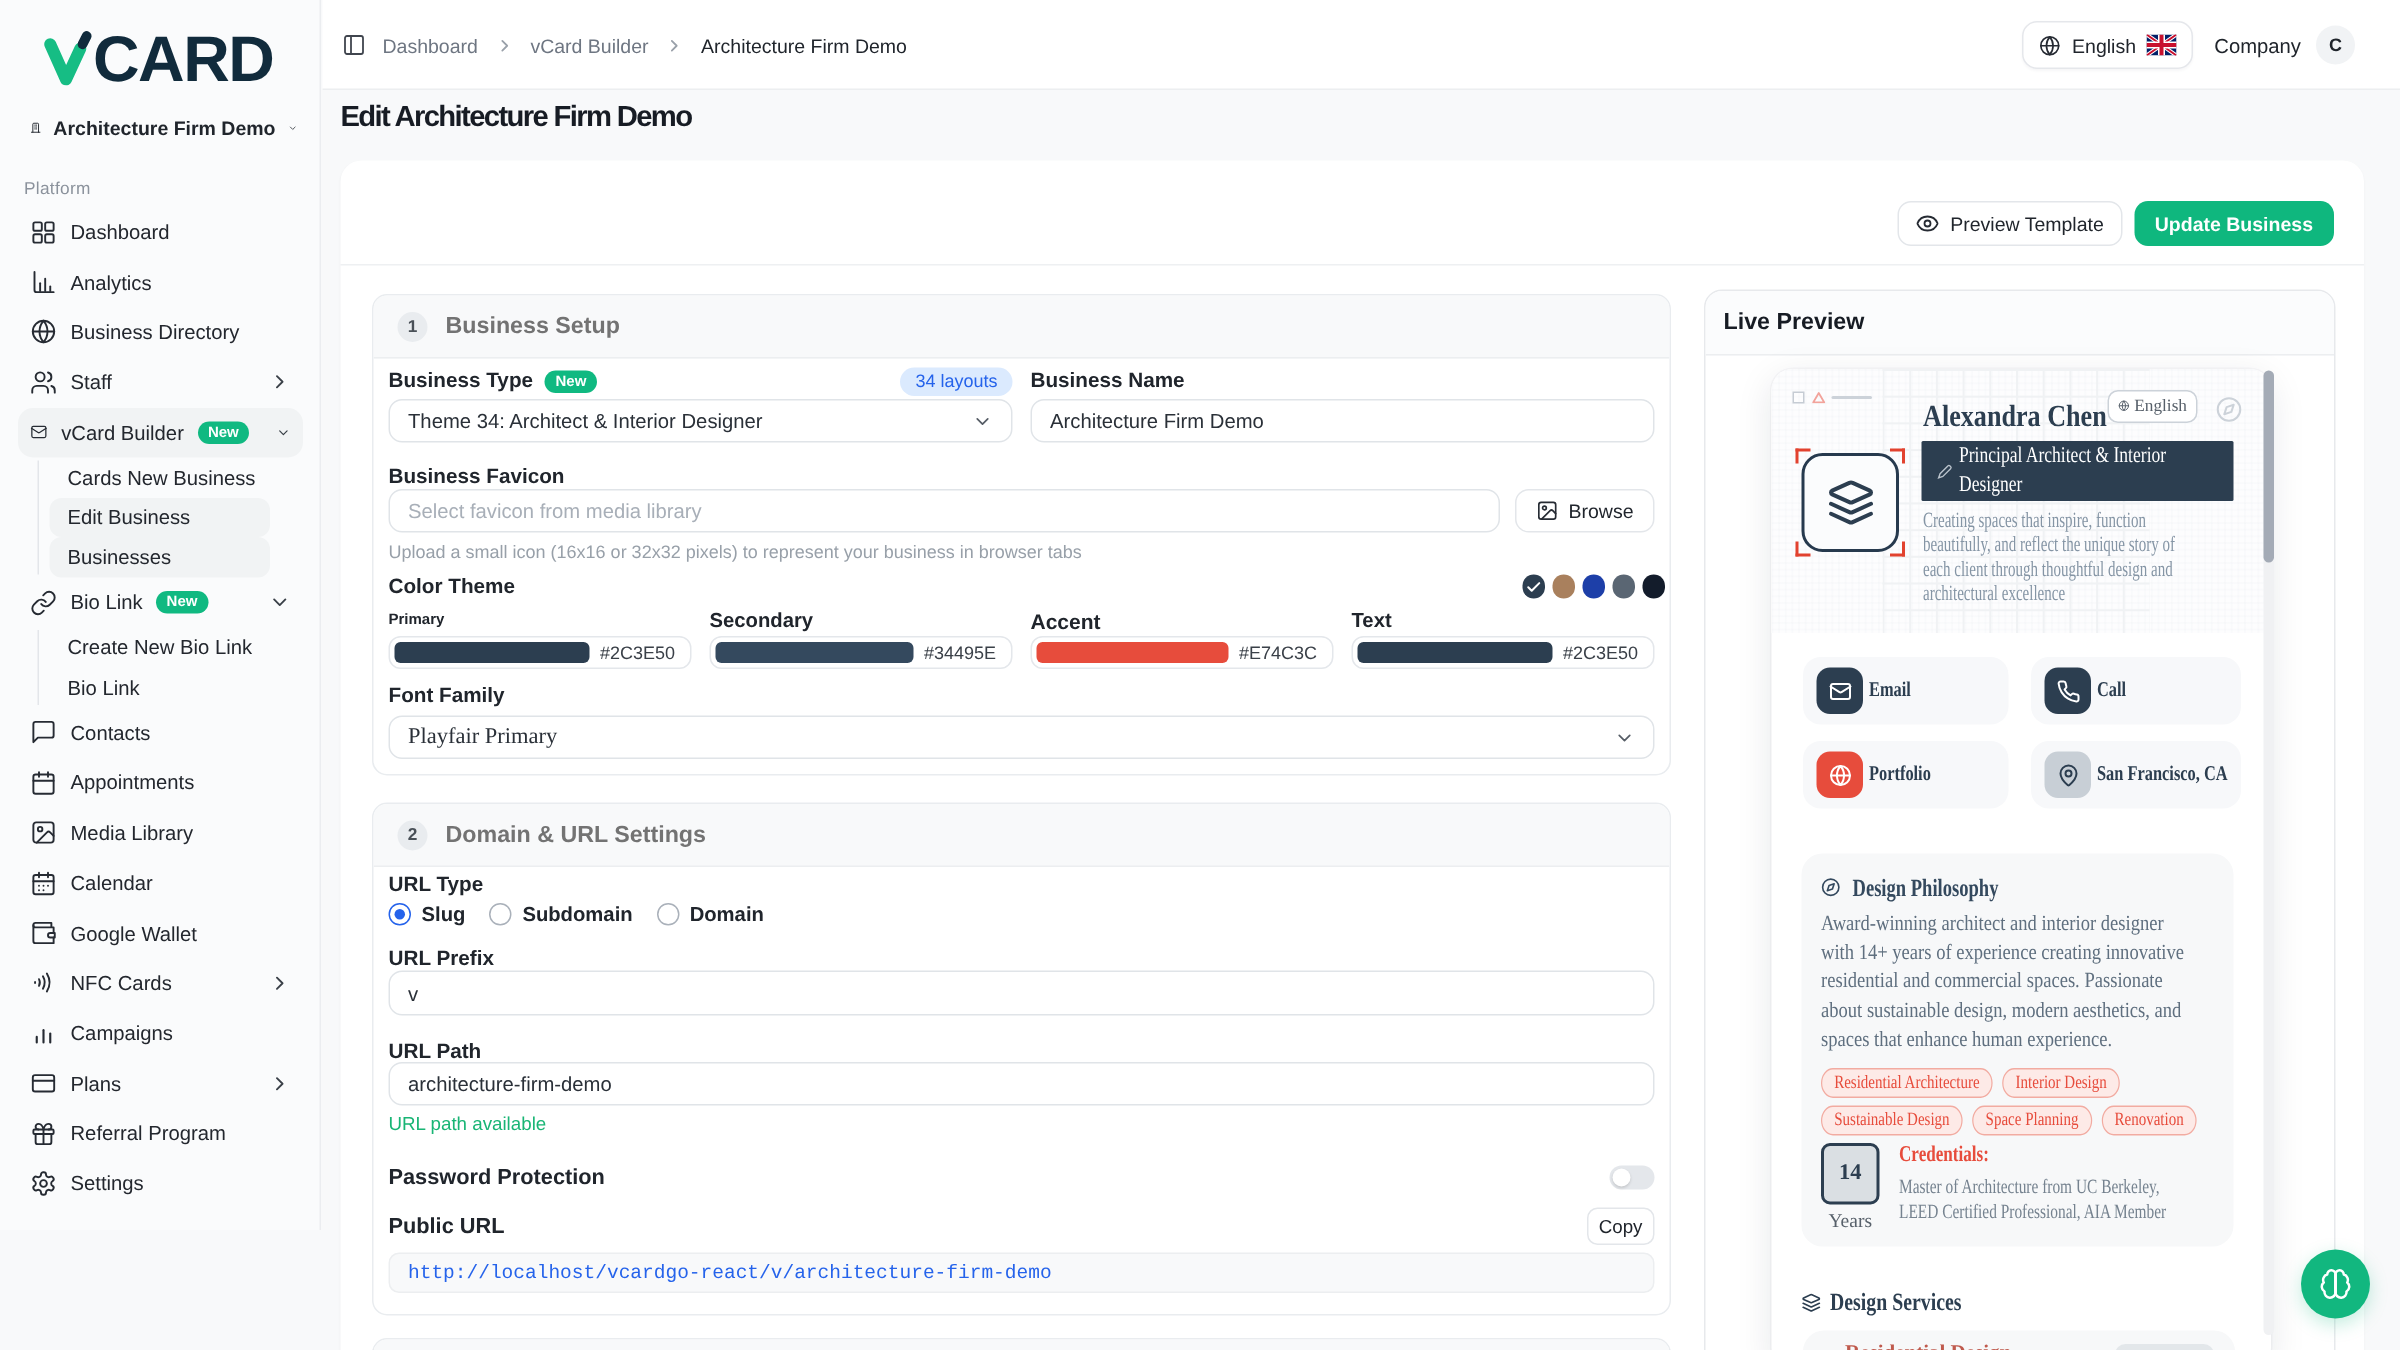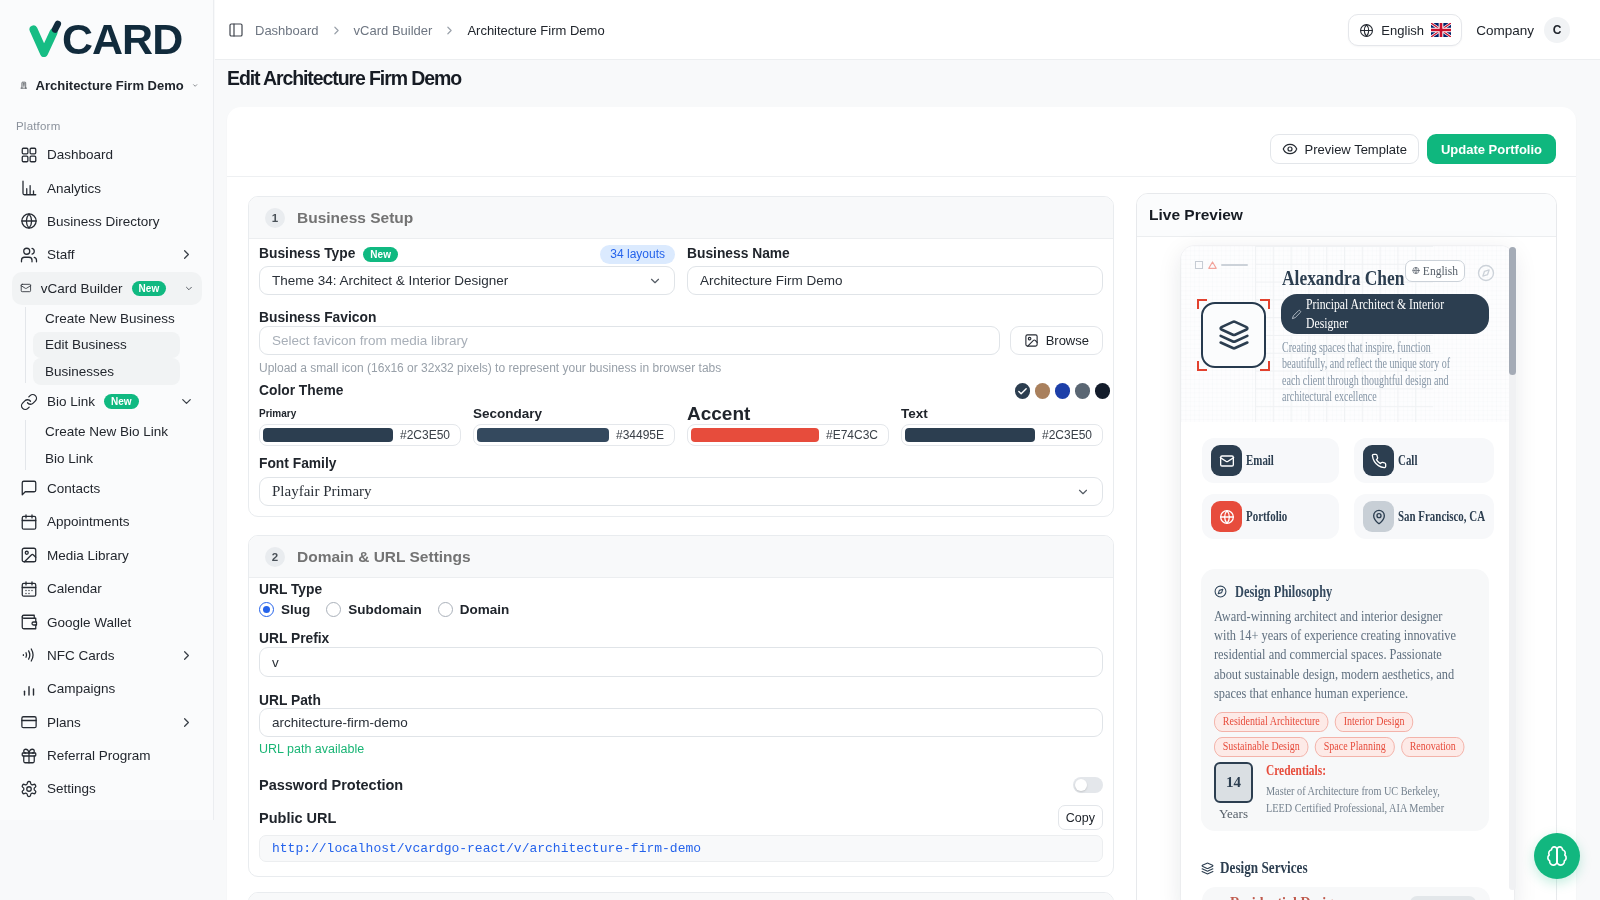--- a/index.html
+++ b/index.html
@@ -88,21 +88,21 @@
 .deco-sq { position:absolute; left:14px; top:15px; width:7.5px; height:7.5px; border:1.4px solid #c6ccd4; }
 .deco-line { position:absolute; left:40px; top:17.5px; width:27px; height:2.4px; background:#ccd2d9; border-radius:2px; }
 #avwrap { position:absolute; left:16px; top:53px; width:73px; height:72px; }
 #avatar { position:absolute; left:4px; top:3px; width:65px; height:66px; background:#fbfcfd; border:2.2px solid #273a4e; border-radius:14px; display:flex; align-items:center; justify-content:center; }
 .corner { position:absolute; width:10px; height:10px; border:2.6px solid #e2422f; }
 .c-tl { left:0; top:0; border-right:none; border-bottom:none; }
 .c-tr { right:0; top:0; border-left:none; border-bottom:none; }
 .c-bl { left:0; bottom:0; border-right:none; border-top:none; }
 .c-br { right:0; bottom:0; border-left:none; border-top:none; }
 #pname { position:absolute; left:101px; top:21px; font-family:"Liberation Serif",serif; font-size:20.5px; font-weight:700; color:#2c3e50; white-space:nowrap; transform:scaleX(.85); transform-origin:0 0; }
-#ptitle { position:absolute; left:100px; top:47.5px; width:208px; height:40px; background:#2c3e50; border-radius:16px; color:#fff; font-family:"Liberation Serif",serif; font-size:15px; }
+#ptitle { position:absolute; left:100px; top:47.5px; width:208px; height:40px; background:#2c3e50; border-radius:1px; color:#fff; font-family:"Liberation Serif",serif; font-size:15px; }
 #ptitle .tx { position:absolute; left:25px; top:1px; width:230px; line-height:19px; transform:scaleX(.78); transform-origin:0 0; }
 #ptitle svg { position:absolute; left:10px; top:15px; }
 #pdesc { position:absolute; left:101px; top:93px; width:290px; font-family:"Liberation Serif",serif; font-size:14.5px; color:#8595a5; line-height:16.4px; white-space:nowrap; transform:scaleX(.69); transform-origin:0 0; }
 #epill { position:absolute; left:224px; top:13.5px; height:22px; width:60px; border:1px solid #ccd2d9; border-radius:7px; background:#fff; display:flex; align-items:center; gap:3px; padding:0 6px; font-family:"Liberation Serif",serif; font-size:11.5px; color:#57606a; }
 #compass { position:absolute; left:296px; top:18px; }
 
 .pbtns { position:absolute; left:21px; top:192px; width:292px; display:grid; grid-template-columns:137px 140px; gap:15px; row-gap:11px; }
 .pbtn { height:45px; background:#f7f8fa; border-radius:12px; display:flex; align-items:center; gap:4px; padding:0 9px; overflow:hidden; }
 .pbtn .ic { width:31px; height:31px; border-radius:9px; display:flex; align-items:center; justify-content:center; flex-shrink:0; }
 .pbtn .tl { font-family:"Liberation Serif",serif; font-size:14px; font-weight:700; color:#2c3e50; white-space:nowrap; transform:scaleX(.78); transform-origin:0 50%; }
@@ -182,21 +182,21 @@
         </svg>Staff<span class="grow"></span><svg class="chev-r" width="15" height="15" viewBox="0 0 24 24" fill="none" stroke="currentColor" stroke-width="2" stroke-linecap="round" stroke-linejoin="round">
           <path d="m9 18 6-6-6-6"></path>
         </svg></div>
     <div class="mi hl"><svg width="18" height="18" viewBox="0 0 24 24" fill="none" stroke="#262b33" stroke-width="1.7" stroke-linecap="round" stroke-linejoin="round">
           <rect x="2.5" y="4.5" width="19" height="15" rx="2"></rect>
           <path d="m22 7-8.97 5.7a1.94 1.94 0 0 1-2.06 0L2 7"></path>
         </svg>vCard Builder<span class="badge-new">New</span><span class="grow"></span><svg class="chev-d" width="15" height="15" viewBox="0 0 24 24" fill="none" stroke="currentColor" stroke-width="2" stroke-linecap="round" stroke-linejoin="round">
           <path d="m6 9 6 6 6-6"></path>
         </svg></div>
     <div class="sub">
-      <div class="smi">Create New Business</div>
+      <div class="smi">Cards New Business</div>
       <div class="smi hl">Edit Business</div>
       <div class="smi hl">Businesses</div>
     </div>
     <div class="mi"><svg width="18" height="18" viewBox="0 0 24 24" fill="none" stroke="#262b33" stroke-width="1.7" stroke-linecap="round" stroke-linejoin="round">
           <path d="M10 13a5 5 0 0 0 7.54.54l3-3a5 5 0 0 0-7.07-7.07l-1.72 1.71"></path>
           <path d="M14 11a5 5 0 0 0-7.54-.54l-3 3a5 5 0 0 0 7.07 7.07l1.71-1.71"></path>
         </svg>Bio Link<span class="badge-new">New</span><span class="grow"></span><svg class="chev-d" width="15" height="15" viewBox="0 0 24 24" fill="none" stroke="currentColor" stroke-width="2" stroke-linecap="round" stroke-linejoin="round">
           <path d="m6 9 6 6 6-6"></path>
         </svg></div>
     <div class="sub">
@@ -293,21 +293,21 @@
       <span class="av">C</span>
     </div>
 </div>
 <div id="h1">Edit Architecture Firm Demo</div>
 <div id="bigcard">
   <div id="actions">
     <div class="btn-ghost"><svg width="16" height="16" viewBox="0 0 24 24" fill="none" stroke="#262b33" stroke-width="1.8" stroke-linecap="round" stroke-linejoin="round">
           <path d="M2.06 12.35a1 1 0 0 1 0-.7 10.75 10.75 0 0 1 19.88 0 1 1 0 0 1 0 .7 10.75 10.75 0 0 1-19.88 0"></path>
           <circle cx="12" cy="12" r="3"></circle>
         </svg>Preview Template</div>
-    <div class="btn-green">Update Portfolio</div>
+    <div class="btn-green">Update Business</div>
   </div>
   <div id="carddiv"></div>
   <div class="sect" id="sect1" style="top:89px; height:321px;">
     <div class="sect-h">
         <span class="num">1</span>
         <span class="st">Business Setup</span>
       </div>
     <div class="sect-b">
       <div class="row2">
         <div>
@@ -374,21 +374,21 @@
             <div class="lr">
               <span class="lab" style="font-size:13.5px;">Secondary</span>
             </div>
             <div class="cfield" style="margin-top:3px;">
               <span class="sw" style="background:#34495e;"></span>
               <span class="hex">#34495E</span>
             </div>
           </div>
         <div>
             <div class="lr">
-              <span class="lab" style="font-size:19px;">Accent</span>
+              <span class="lab" style="font-size:14px;">Accent</span>
             </div>
             <div class="cfield" style="margin-top:3px;">
               <span class="sw" style="background:#e74c3c;"></span>
               <span class="hex">#E74C3C</span>
             </div>
           </div>
         <div>
             <div class="lr">
               <span class="lab" style="font-size:13.5px;">Text</span>
             </div>

